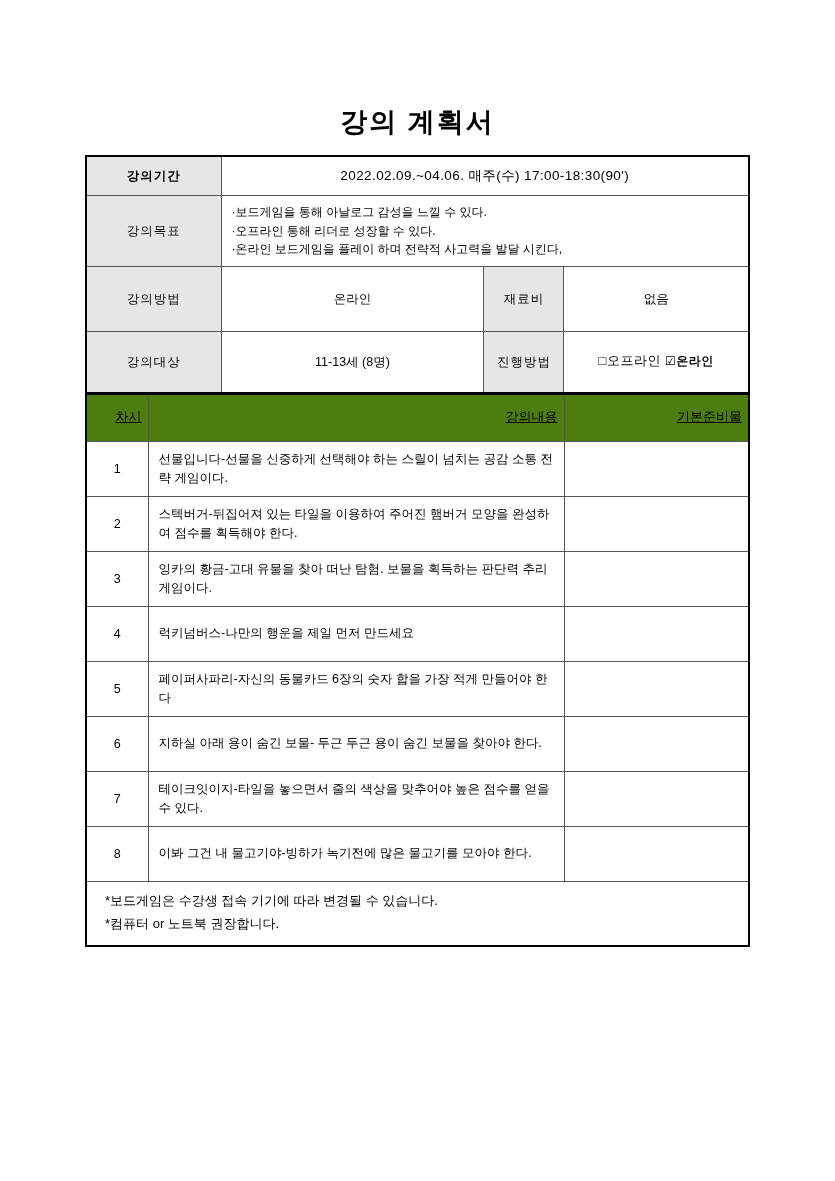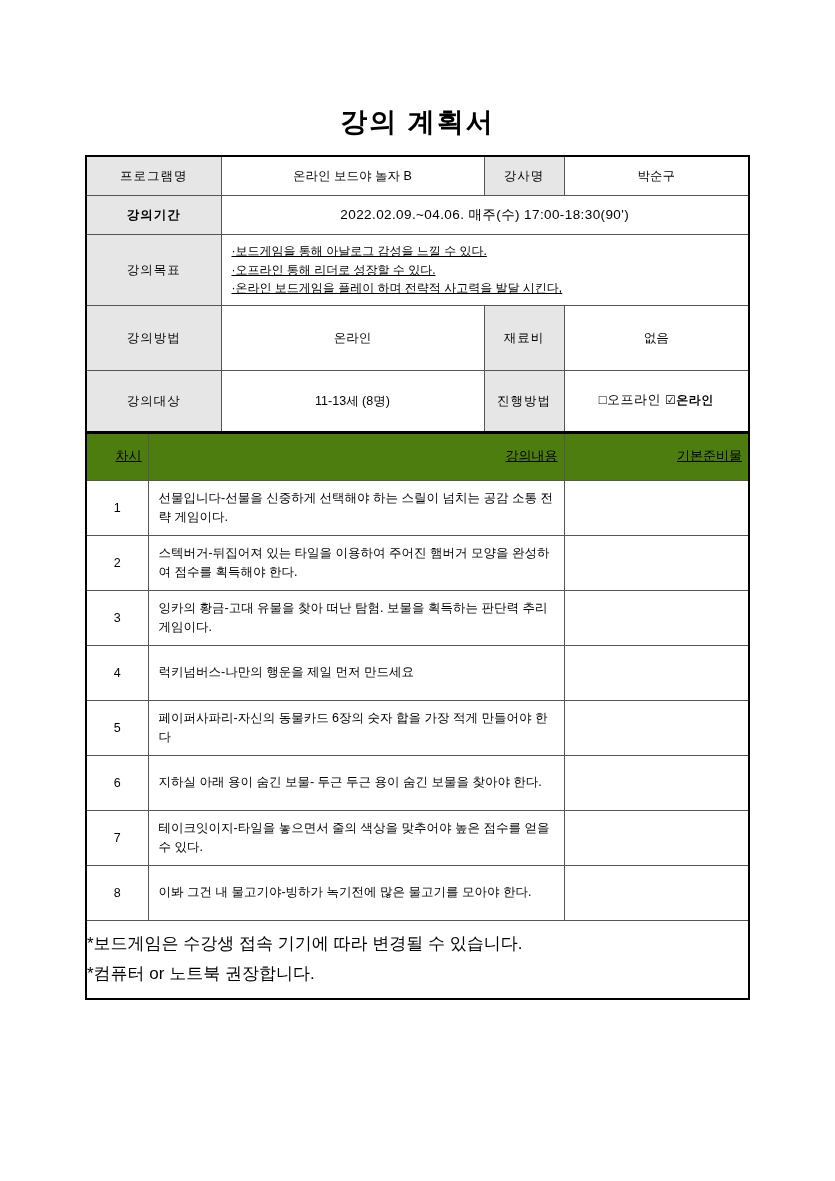--- a/index.html
+++ b/index.html
@@ -66,21 +66,21 @@
   .row-label { width: 135px; }
   .row-label2 { width: 80px; }
   .val-right { width: 185px; }
 
   .goal-cell {
     text-align: left;
     padding: 7px 10px;
     font-size: 12px;
     line-height: 1.55;
   }
-  .goal-cell div { white-space: nowrap; text-decoration: underline; }
+  .goal-cell div { white-space: nowrap; }
 
   
   .sessions { margin-top: -1px; }
   .sessions td { height: 24px; }
   .col-no { width: 62px; }
   .col-prep { width: 185px; }
   .sess-head td {
     background: #4d7c0f;
     text-align: right;
     height: 38px;
@@ -88,22 +88,22 @@
     text-decoration: underline;
   }
   .content-cell {
     text-align: left;
     padding: 6px 8px 6px 10px;
     font-size: 12.5px;
     line-height: 1.5;
   }
   .note-cell {
     text-align: left;
-    padding: 8px 10px 10px 0;
-    font-size: 17px;
+    padding: 8px 10px 10px 18px;
+    font-size: 13px;
     line-height: 1.75;
   }
   .checkline {
     font-size: 13px;
     letter-spacing: 0.5px;
   }
   .checkline .on {
     font-weight: bold;
     font-size: 12px;
   }
@@ -122,26 +122,20 @@
   <div class="sheet">
 
     <table class="info outer">
       <colgroup>
         <col class="row-label">
         <col>
         <col class="row-label2">
         <col class="val-right">
       </colgroup>
       <tbody>
-        <tr class="r1">
-          <td class="hdr">프로그램명</td>
-          <td class="ctr">온라인 보드야 놀자 B</td>
-          <td class="hdr">강사명</td>
-          <td class="ctr">박순구</td>
-        </tr>
         <tr class="r1">
           <td class="hdr bold">강의기간</td>
           <td class="ctr period big" colspan="3">2022.02.09.~04.06. 매주(수) 17:00-18:30(90')</td>
         </tr>
         <tr>
           <td class="hdr">강의목표</td>
           <td class="goal-cell" colspan="3">
             <div>·보드게임을 통해 아날로그 감성을 느낄 수 있다.</div>
             <div>·오프라인 통해 리더로 성장할 수 있다.</div>
             <div>·온라인 보드게임을 플레이 하며 전략적 사고력을 발달 시킨다,</div>

